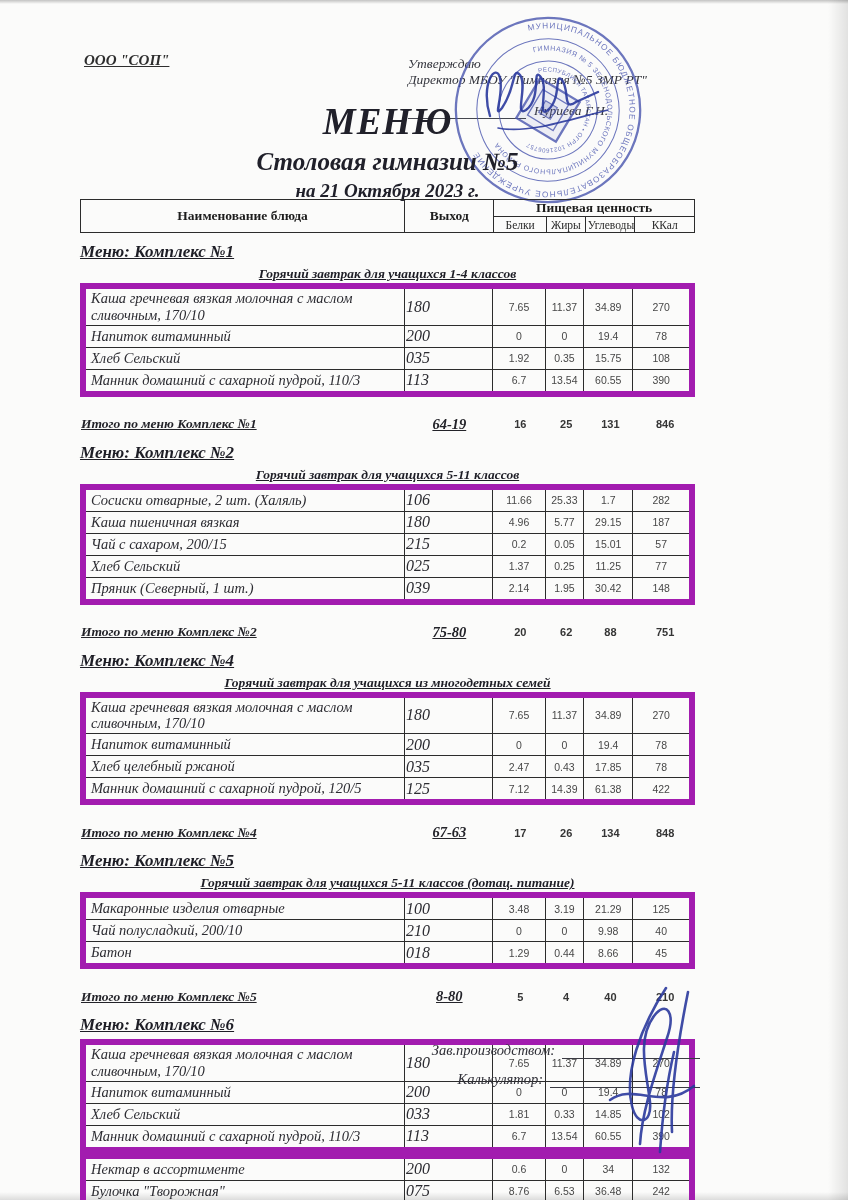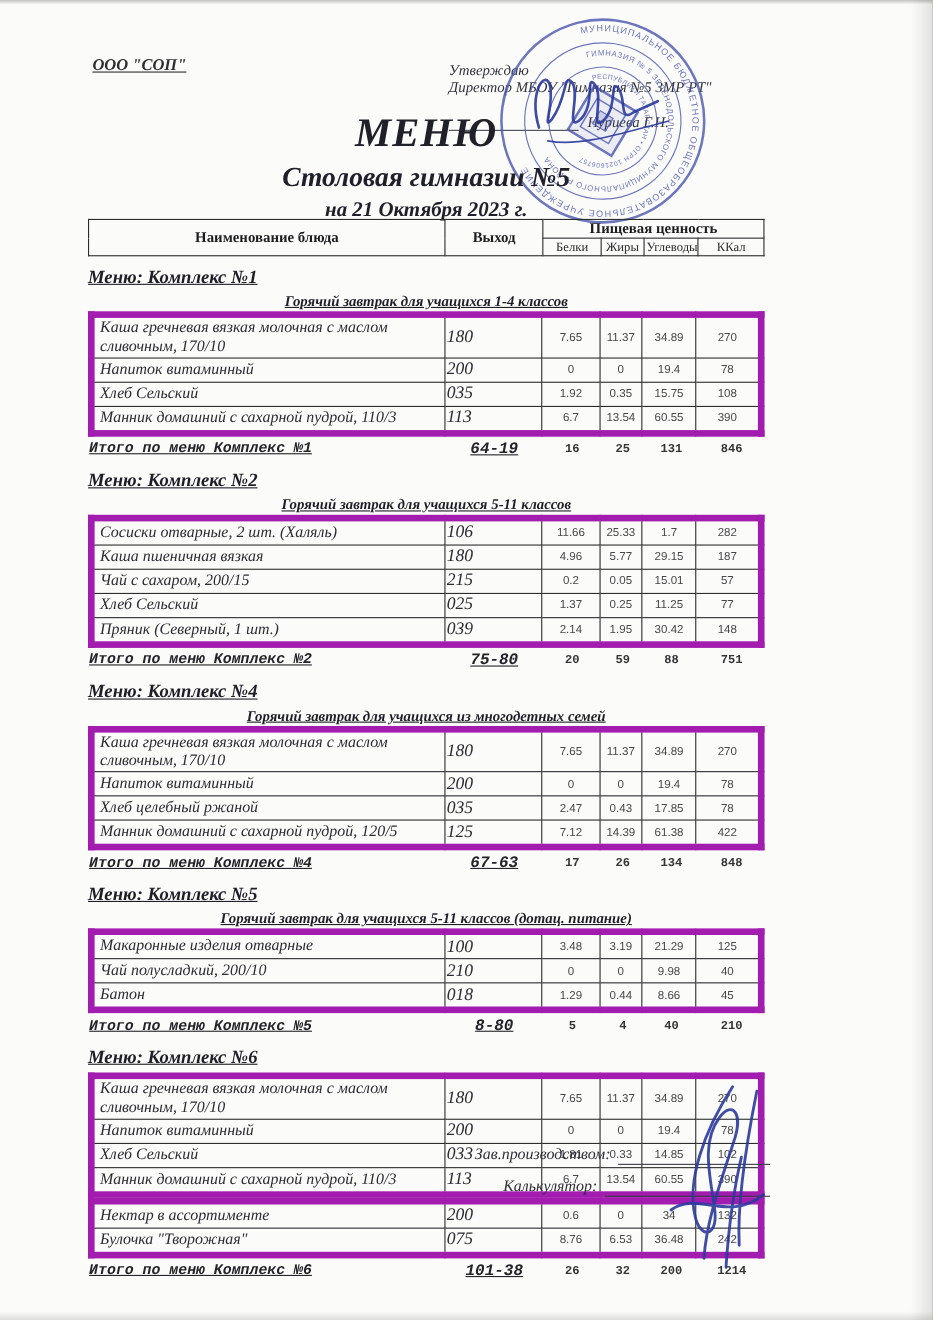--- a/index.html
+++ b/index.html
@@ -48,21 +48,21 @@
     text-decoration:underline; margin:9px 0 4px; color:#1e1e26; }
   .block-subtitle { text-align:center; font-size:13.5px; font-weight:bold; font-style:italic;
     text-decoration:underline; margin:2px 0 1px; color:#1e1e26; }
 
   .dish-table { border:6px solid #a21caf; }
   .dish-table td { border:1.6px solid #2c2c2c; }
   .dname { font-style:italic; font-size:14.5px; padding:1px 3px 1px 5px; line-height:1.16; color:#2c2c32; height:19px; }
   .dout  { font-style:italic; font-size:16px; text-align:left; color:#2c2c32; }
   .dval  { font-family:"Liberation Sans", sans-serif; font-size:10.5px; text-align:center; color:#474747; }
 
-  .total-table td { border:none; padding-top:4px; height:16px;font-family:Liberation Mono, monospace; }
+  .total-table td { border:none; padding-top:19px; height:16px; }
   .tlabel { font-size:13.5px; font-weight:bold; font-style:italic; text-decoration:underline; color:#232329; }
   .tout { font-size:14.5px; font-weight:bold; font-style:italic; text-decoration:underline; text-align:center; color:#232329; }
   .tval { font-family:"Liberation Sans", sans-serif; font-size:11px; font-weight:bold; text-align:center; color:#353535; }
 
   .footer { position:absolute; left:0; top:1042px; width:700px; }
   .footer-row { display:flex; justify-content:flex-end; align-items:flex-end; margin-bottom:12px; }
   .footer-label { font-style:italic; font-size:14.5px; color:#2e2e36; }
   .footer-line { width:138px; border-bottom:1.3px solid #3a3a42; margin-left:7px; }
   .footer-line.second { width:150px; }
 </style>
@@ -277,21 +277,21 @@
               <col class="c-v1">
               <col class="c-v2">
               <col class="c-v3">
               <col class="c-v4">
             </colgroup>
             <tbody>
               <tr>
                 <td class="tlabel">Итого по меню Комплекс №2</td>
                 <td class="tout">75-80</td>
                 <td class="tval">20</td>
-                <td class="tval">59</td>
+                <td class="tval">62</td>
                 <td class="tval">88</td>
                 <td class="tval">751</td>
               </tr>
             </tbody>
           </table>
         </section>
         <section class="menu-section">
           <div class="menu-title">Меню: Комплекс №4</div>
           <div class="block-subtitle">Горячий завтрак для учащихся из многодетных семей</div>
           <table class="dish-table">

